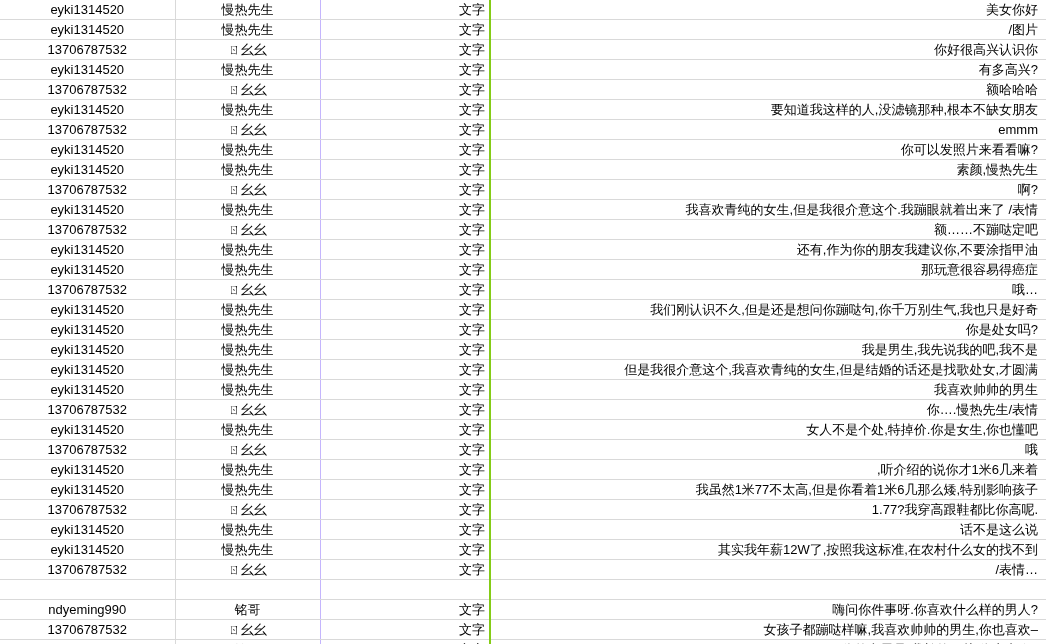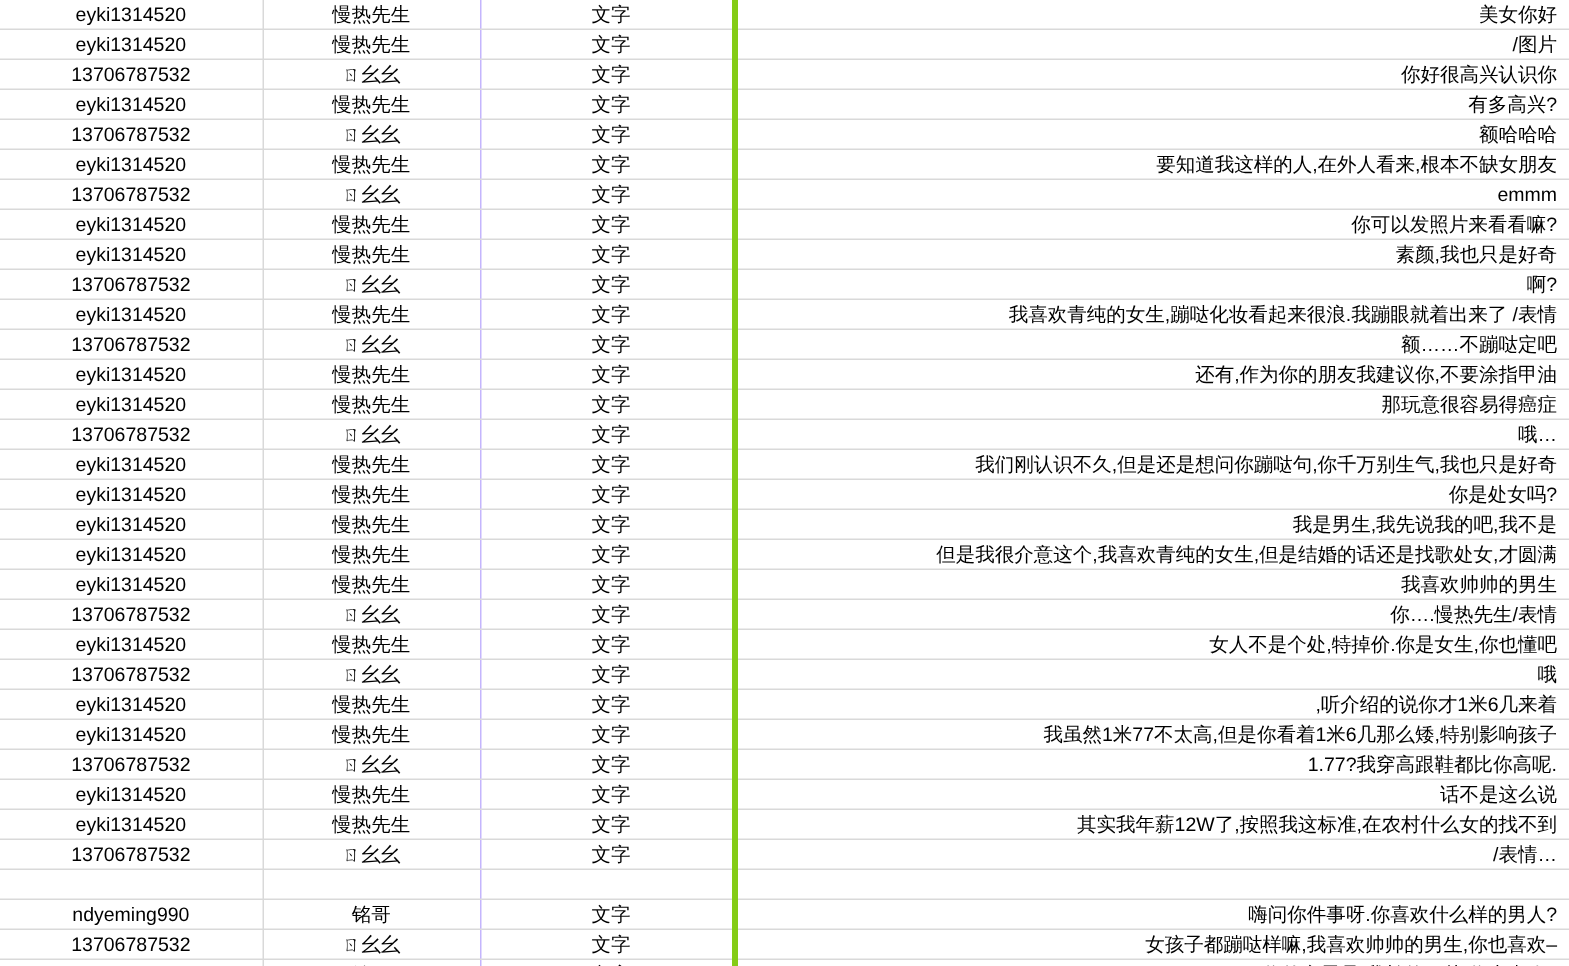--- a/index.html
+++ b/index.html
@@ -30,21 +30,21 @@
     font-size: 13px;
     vertical-align: middle;
   }
   col.c-id      { width: 175px; }
   col.c-name    { width: 145px; }
   col.c-type    { width: 170px; }
   col.c-content { width: 556px; }
 
   .sheet td.id      { text-align: center; border-right: 1px solid #d9d9d9; margin-top: 32px; }
   .sheet td.name    { text-align: center; border-right: 1px solid #c4b5fd; }
-  .sheet td.type    { text-align: center; padding-left: 10px; border-right: 4px solid #84cc16; }
+  .sheet td.type    { text-align: right; padding-left: 10px; border-right: 2px solid #84cc16; }
   .sheet td.content { text-align: right; padding-right: 8px; }
 
   tr.blank td {
     border-right-color: #d9d9d9;
   }
   tr.blank td.content { }
 </style>
 </head>
 <body>
 
@@ -83,51 +83,51 @@
     <tr>
         <td class="id">13706787532</td>
         <td class="name">ㄖ幺幺</td>
         <td class="type">文字</td>
         <td class="content">额哈哈哈</td>
       </tr>
     <tr>
         <td class="id">eyki1314520</td>
         <td class="name">慢热先生</td>
         <td class="type">文字</td>
-        <td class="content">要知道我这样的人,在外人看来,根本不缺女朋友</td>
+        <td class="content">要知道我这样的人,没滤镜那种,根本不缺女朋友</td>
       </tr>
     <tr>
         <td class="id">13706787532</td>
         <td class="name">ㄖ幺幺</td>
         <td class="type">文字</td>
         <td class="content">emmm</td>
       </tr>
     <tr>
         <td class="id">eyki1314520</td>
         <td class="name">慢热先生</td>
         <td class="type">文字</td>
         <td class="content">你可以发照片来看看嘛?</td>
       </tr>
     <tr>
         <td class="id">eyki1314520</td>
         <td class="name">慢热先生</td>
         <td class="type">文字</td>
-        <td class="content">素颜,我也只是好奇</td>
+        <td class="content">素颜,慢热先生</td>
       </tr>
     <tr>
         <td class="id">13706787532</td>
         <td class="name">ㄖ幺幺</td>
         <td class="type">文字</td>
         <td class="content">啊?</td>
       </tr>
     <tr>
         <td class="id">eyki1314520</td>
         <td class="name">慢热先生</td>
         <td class="type">文字</td>
-        <td class="content">我喜欢青纯的女生,蹦哒化妆看起来很浪.我蹦眼就着出来了 /表情</td>
+        <td class="content">我喜欢青纯的女生,但是我很介意这个.我蹦眼就着出来了 /表情</td>
       </tr>
     <tr>
         <td class="id">13706787532</td>
         <td class="name">ㄖ幺幺</td>
         <td class="type">文字</td>
         <td class="content">额……不蹦哒定吧</td>
       </tr>
     <tr>
         <td class="id">eyki1314520</td>
         <td class="name">慢热先生</td>

